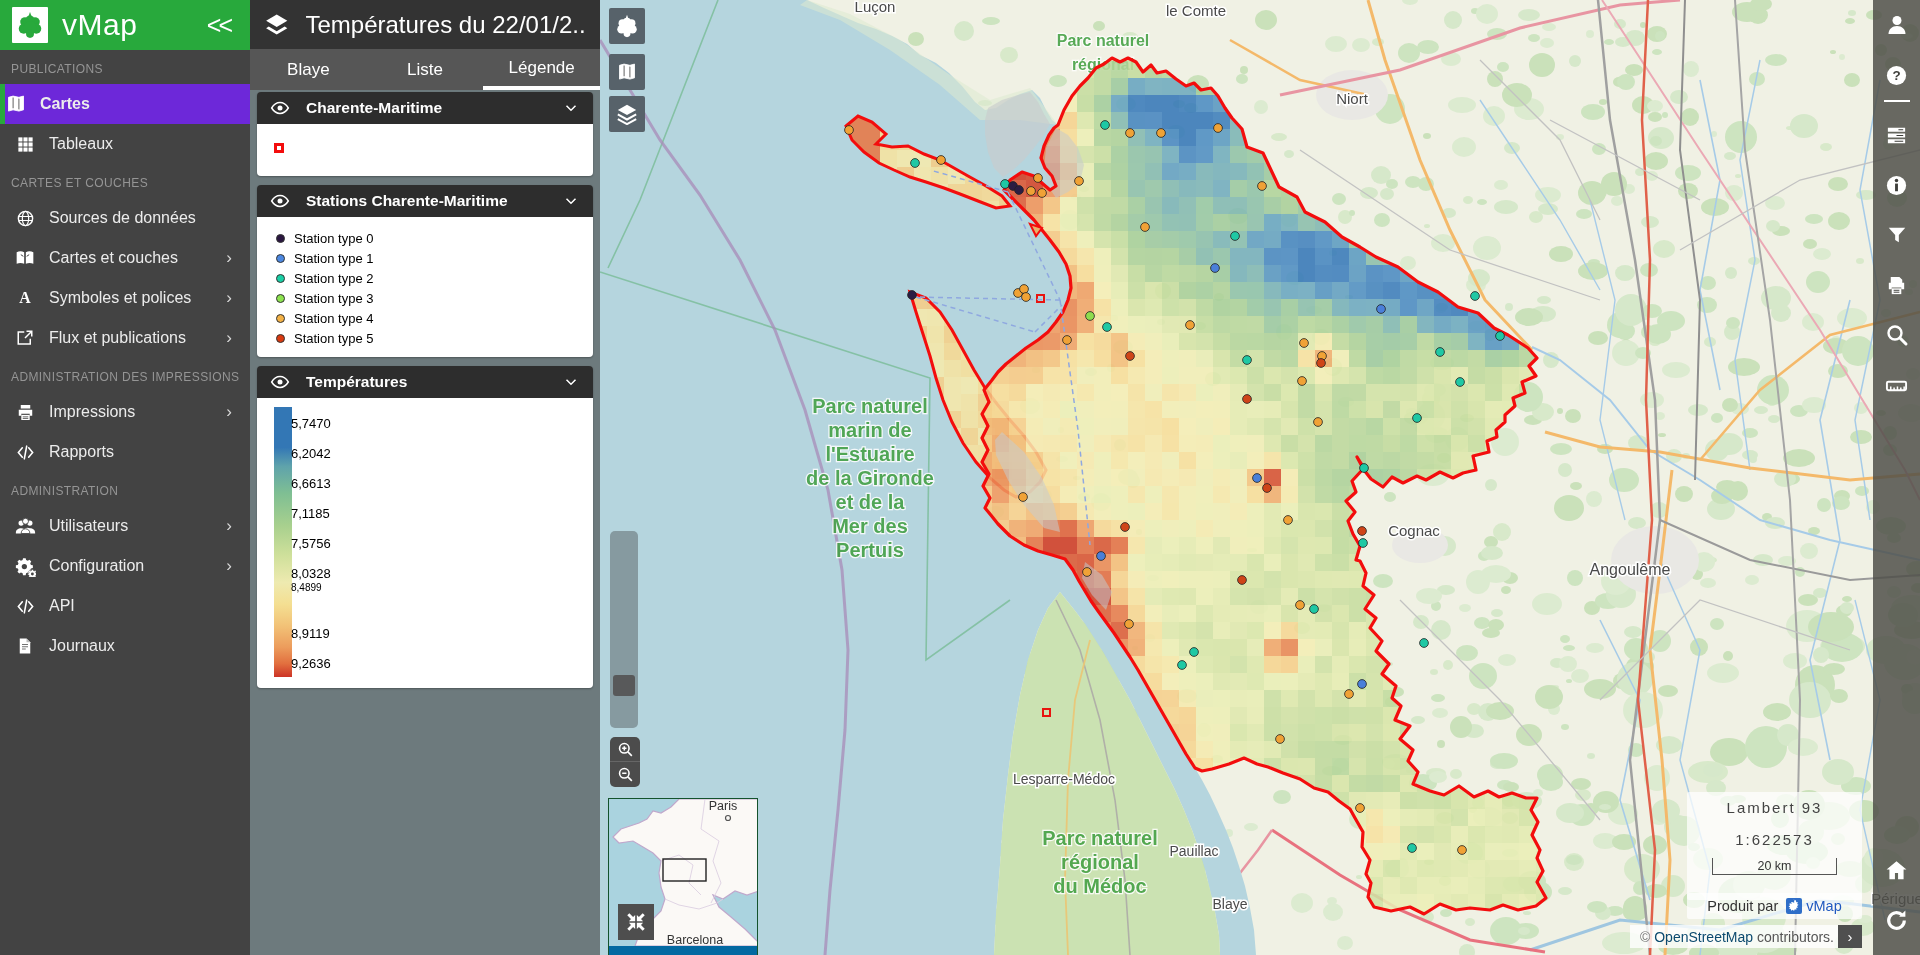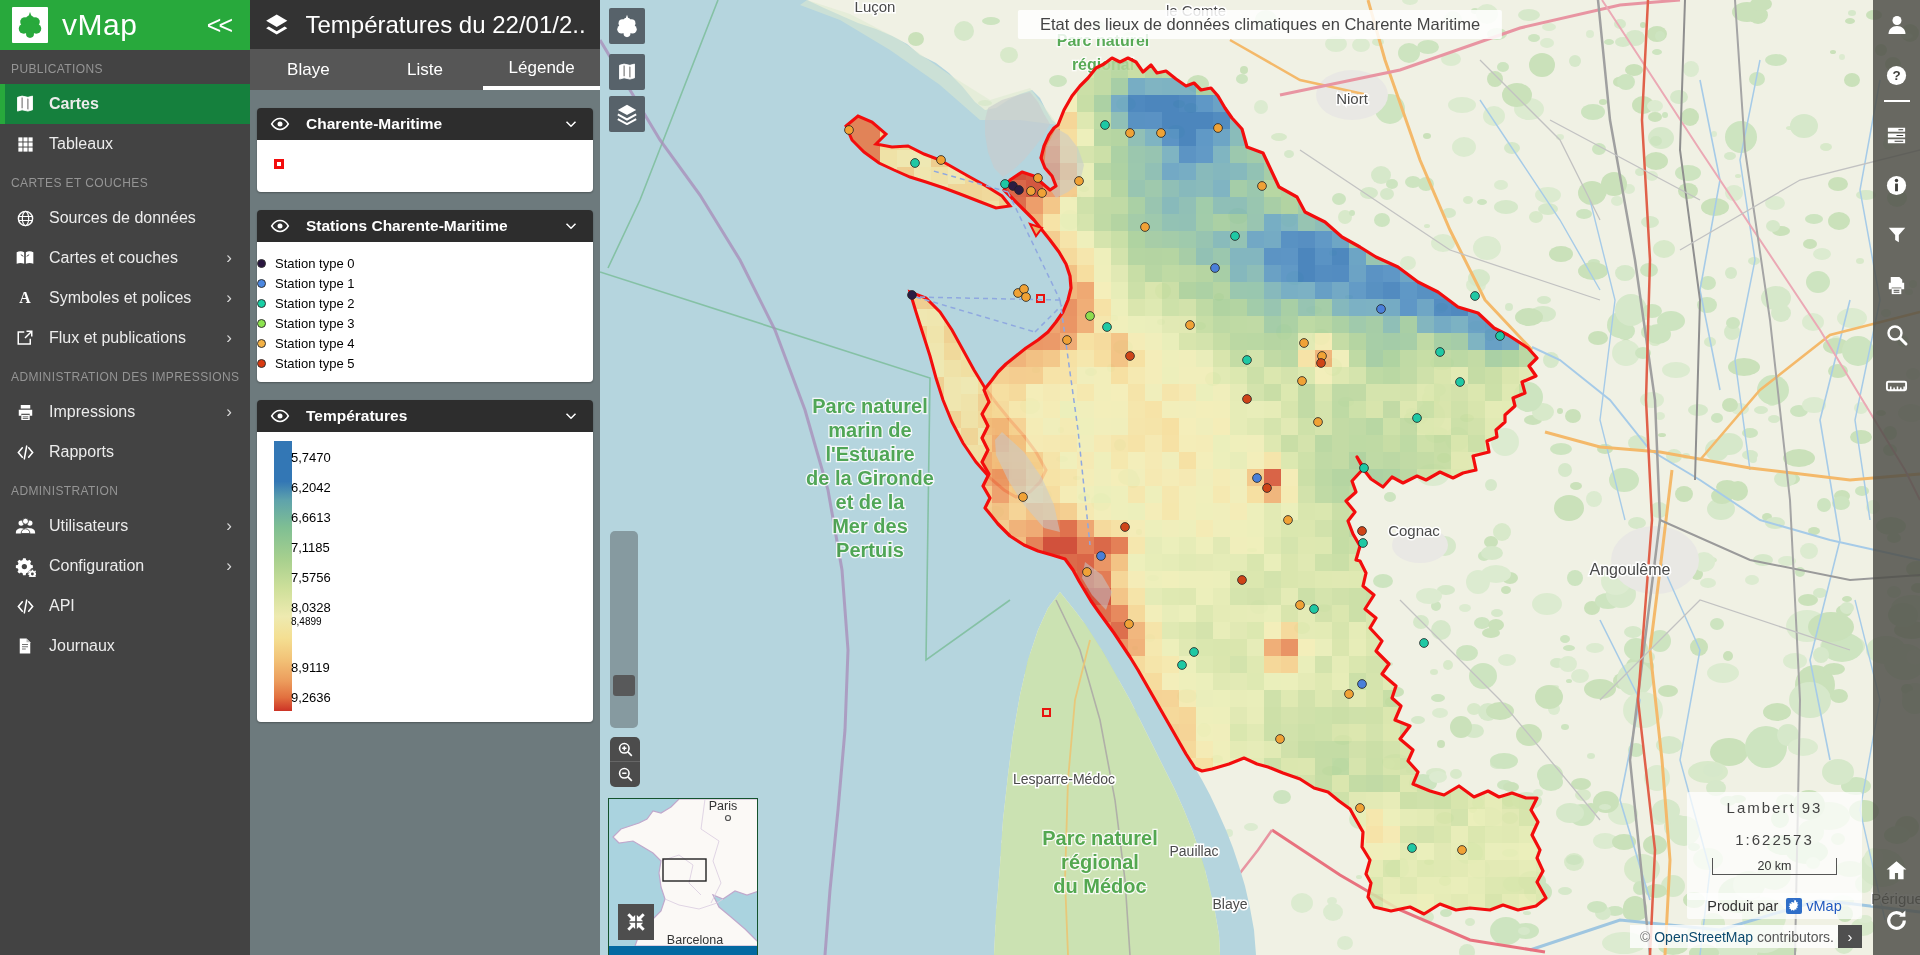--- a/index.html
+++ b/index.html
@@ -5,34 +5,34 @@
 #app{position:relative;width:1920px;height:955px;background:#fff}
 
 #sidebar{position:absolute;left:0;top:0;width:250px;height:955px;background:#434343}
 #sbhead{height:50px;background:#28a93c;display:flex;align-items:center;padding:0 12px}
 #sblogo{width:36px;height:36px;background:#fff;border-radius:1px;display:flex;align-items:center;justify-content:center}
 #sbtitle{color:#fff;font-size:30px;font-weight:300;margin-left:14px;letter-spacing:0.5px;flex:1}
 #sbcoll{color:#fff;font-size:25px;letter-spacing:-3px;margin-right:8px;font-weight:300}
 .sbsec{color:#959595;font-size:12px;padding:12px 0 8px 11px;letter-spacing:0.4px;height:34px;box-sizing:border-box;white-space:nowrap;overflow:hidden}
 .sbitem{height:40px;display:flex;align-items:center;color:#ececec;font-size:16px;padding-left:14px;position:relative}
 .sbitem .ic{width:22px;height:22px;margin-right:13px;flex:none;display:flex;align-items:center;justify-content:center}
-.sbitem.active{background:#15803d;border-left:5px solid #28a93c;padding-left:9px;font-weight:bold}
+.sbitem.active{background:#6d28d9;border-left:5px solid #28a93c;padding-left:0;font-weight:bold}
 .sbitem .chev{position:absolute;right:18px;color:#d8d8d8;font-size:17px}
 
 #panel2{position:absolute;left:250px;top:0;width:350px;height:955px;background:#6d7a7d}
 #p2head{height:49px;background:#333333;display:flex;align-items:center;padding:0 14px;color:#fff}
 #p2head .ttl{font-size:24px;font-weight:400;margin-left:16px;white-space:nowrap;overflow:hidden}
 #p2tabs{height:41px;background:#565656;display:flex;color:#fff;font-size:17px}
 .p2tab{flex:1;display:flex;align-items:center;justify-content:center;position:relative}
 .p2tab.act{border-bottom:4px solid #fff}
-.card{margin:18px 7px 9px 7px;border-radius:4px;overflow:hidden;box-shadow:0 1px 2px rgba(0,0,0,0.3)}
+.card{margin:2px 7px 9px 7px;border-radius:4px;overflow:hidden;box-shadow:0 1px 2px rgba(0,0,0,0.3)}
 .cardh{background:#2d2d2d;color:#fff;height:32px;display:flex;align-items:center;padding:0 13px;font-size:15.5px;font-weight:bold}
 .cardh .ttl2{margin-left:16px;flex:1}
 .cardb{background:#fff}
-.strow{display:flex;align-items:center;height:20px;font-size:13px;color:#000}
+.strow{display:flex;align-items:center;height:20px;padding-left:19px;font-size:13px;color:#000}
 .stdot{width:9px;height:9px;border-radius:50%;margin-right:9px;border:1px solid #333}
 
 #map{position:absolute;left:600px;top:0;width:1320px;height:955px;overflow:hidden;background:#f1f0e9}
 .mapbtn{position:absolute;width:36px;height:36px;background:#57626a;border-radius:2px;display:flex;align-items:center;justify-content:center}
 #pill{position:absolute;left:50%;transform:translateX(-50%);top:10px;height:29px;background:rgba(255,255,255,0.85);border-radius:2px;display:flex;align-items:center;padding:0 22px;font-size:16.5px;color:#444;white-space:nowrap}
 #zslider{position:absolute;left:10px;top:531px;width:28px;height:197px;background:rgba(94,105,110,0.55);border-radius:5px}
 #zhandle{position:absolute;left:3px;top:144px;width:22px;height:21px;background:#58595a;border-radius:3px}
 #zin,#zout{position:absolute;left:10px;width:30px;height:25px;background:#4c4c4c;color:#fff;display:flex;align-items:center;justify-content:center}
 #zin{top:737px;border-radius:5px 5px 0 0;border-bottom:1px solid #666}
 #zout{top:762px;border-radius:0 0 5px 5px}
@@ -2102,21 +2102,20 @@
           <path fill="#fff" d="M3 4 8.5 2.5 15.5 4 21 2.5V19l-5.5 1.5L8.5 19 3 20.5V4z M8.5 4.5v12.6 M15.5 5.6v12.6" stroke="#fff"></path>
           <path fill="#434343" d="M8 4.3 9 4.1V17l-1 .2z M15 5.5 16 5.7V18.6l-1-.2z"></path>
         </svg>
       </div>
  <div class="mapbtn" style="left:9px;top:96px">
         <svg width="22" height="22" viewBox="0 0 24 24">
           <path fill="#fff" d="M12 2 22 7.5l-10 5.5L2 7.5z"></path>
           <path fill="none" stroke="#fff" stroke-width="2.2" d="M2 12.5l10 5.5 10-5.5M2 17.5l10 5.5 10-5.5"></path>
         </svg>
       </div>
- <div id="pill">Etat des lieux de données climatiques en Charente Maritime</div>
  <div id="zslider">
         <div id="zhandle"></div>
       </div>
  <div id="zin">
         <svg width="19" height="19" viewBox="0 0 24 24">
           <circle cx="10.5" cy="10.5" r="6" fill="none" stroke="#fff" stroke-width="2"></circle>
           <path stroke="#fff" stroke-width="2" d="M10.5 7.8v5.4M7.8 10.5h5.4M15 15l5 5"></path>
         </svg>
       </div>
  <div id="zout">

